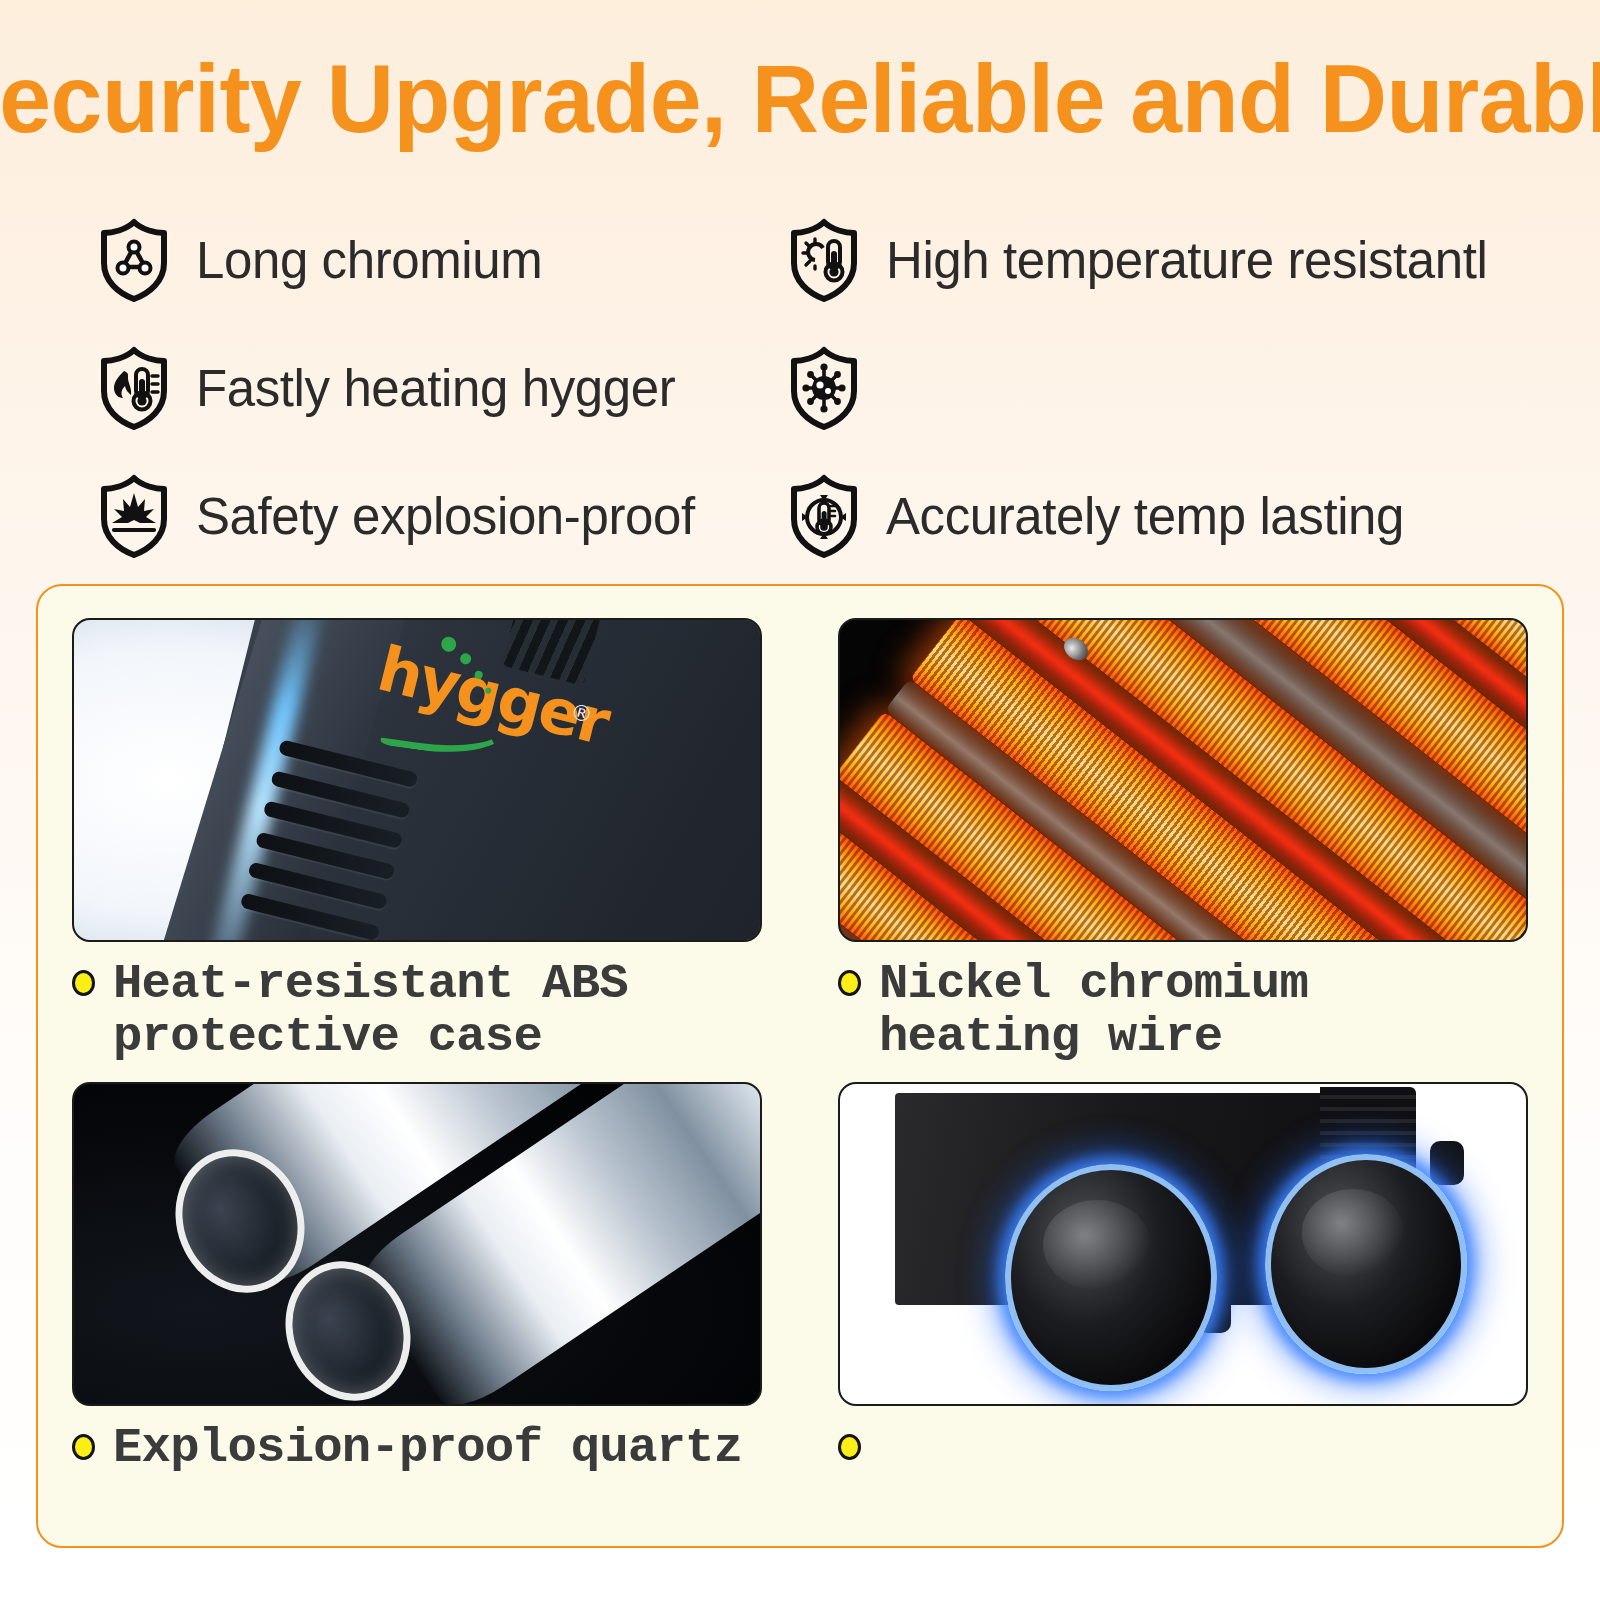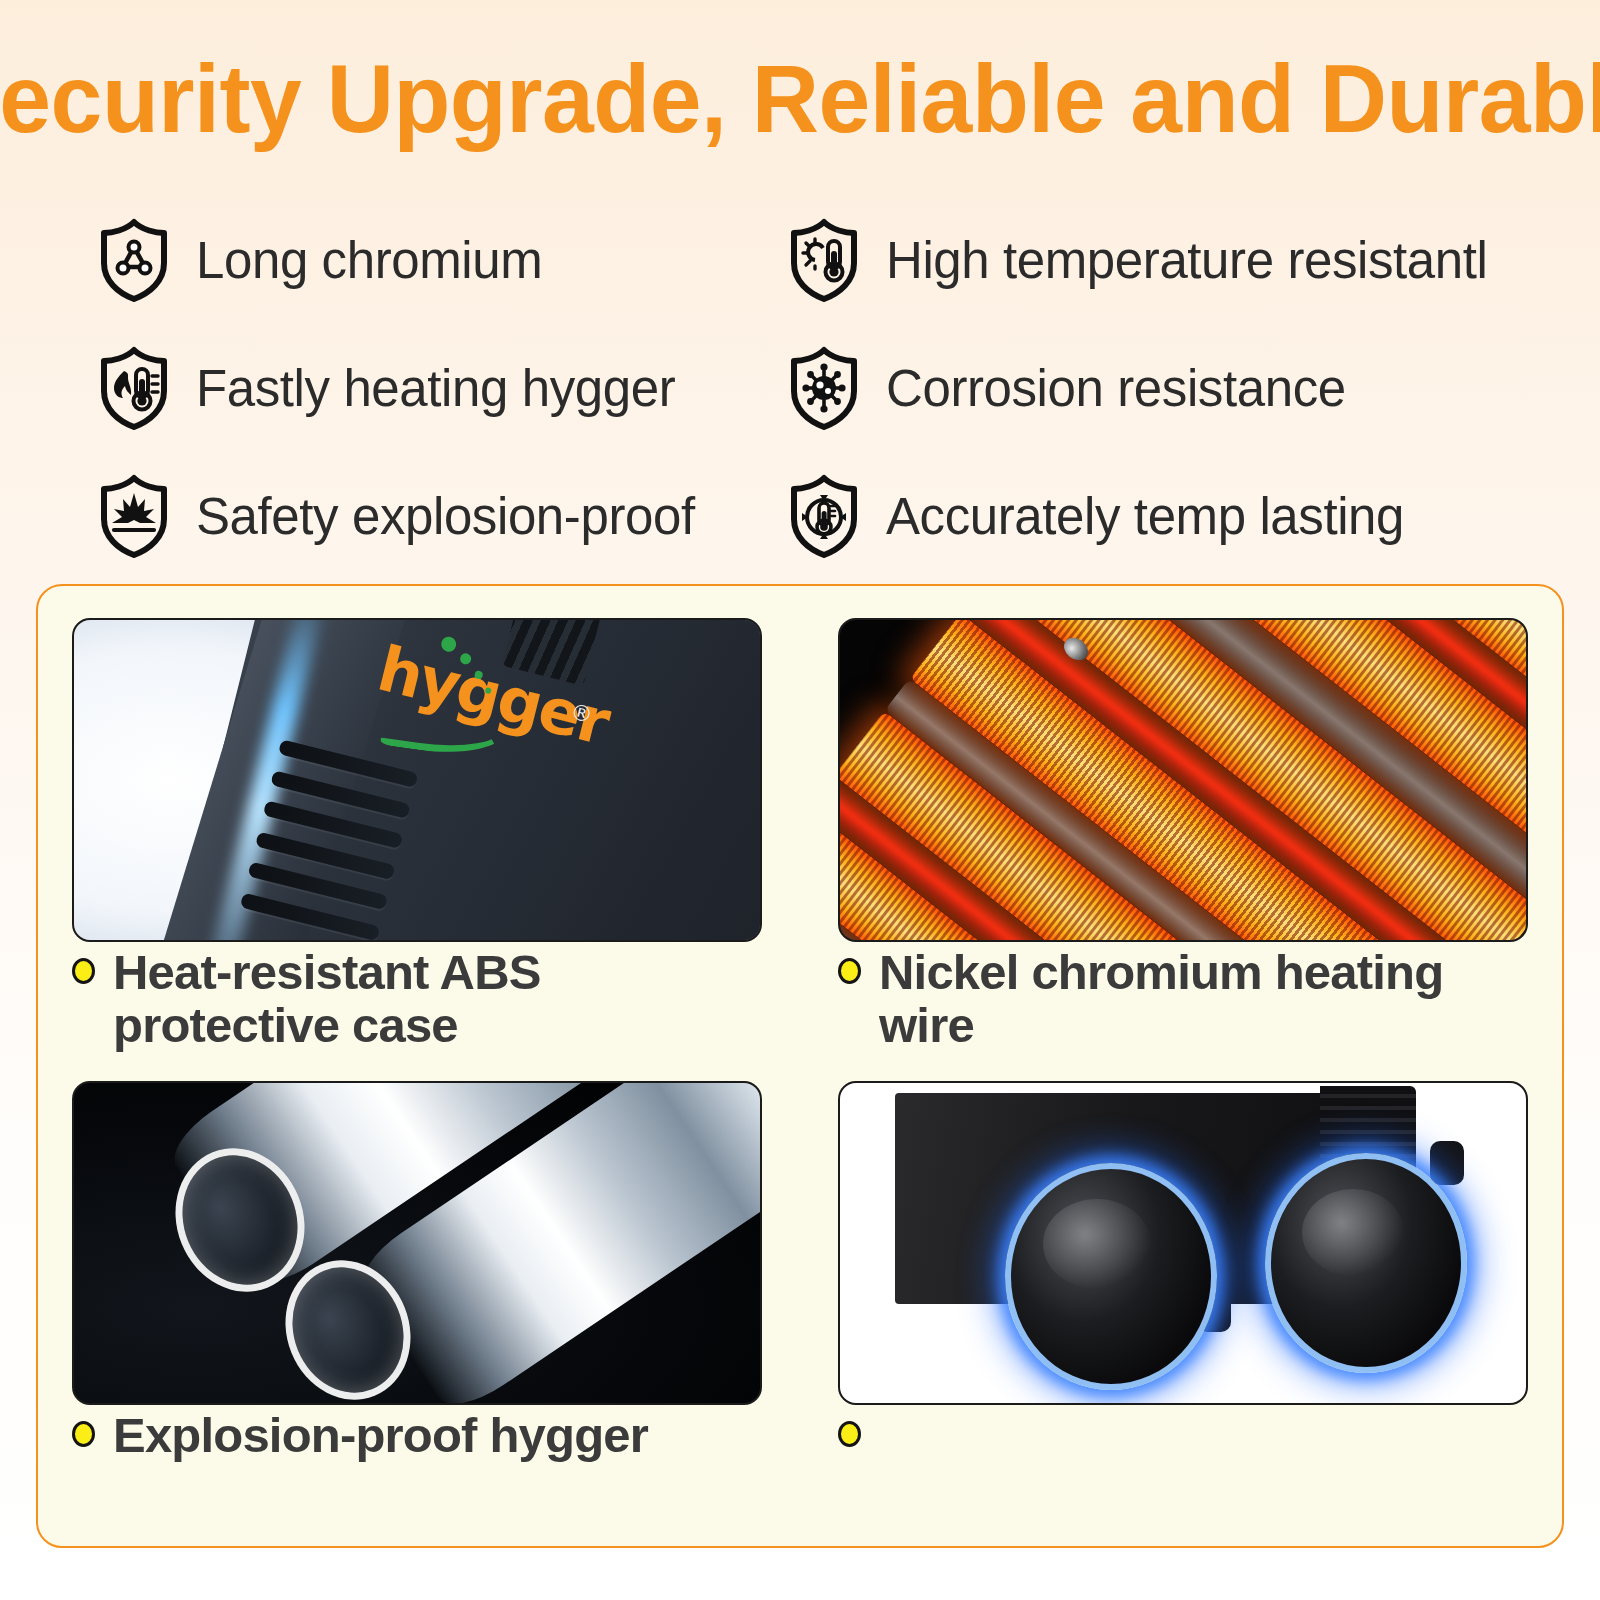--- a/index.html
+++ b/index.html
@@ -104,21 +104,22 @@
     height: 320px;
     border: 2px solid #1b1b1b;
     border-radius: 18px;
     overflow: hidden;
     background: #000;
   }
   .caption {
     display: flex;
     align-items: flex-start;
     gap: 18px;
-    padding-top: 4px;
+    padding-top: 16px;
+    font-family: Liberation Mono, monospace;
   }
   .bullet {
     flex: 0 0 auto;
     width: 23px;
     height: 26px;
     border-radius: 50%;
     background: #FAEE16;
     border: 3px solid #141414;
     margin-top: 12px;
     box-sizing: border-box;
@@ -440,21 +441,20 @@
             <circle cx="24.5" cy="29.5" r="3.4"></circle>
             <circle cx="51.5" cy="56.5" r="3.4"></circle>
             <circle cx="51.5" cy="29.5" r="3.4"></circle>
             <circle cx="24.5" cy="56.5" r="3.4"></circle>
           </g>
           <circle cx="38" cy="43" r="12" fill="#111"></circle>
           <circle cx="34" cy="40" r="3.6" fill="#fff"></circle>
           <circle cx="42" cy="46" r="3" fill="#fff"></circle>
         </svg>
       </span>
-      <span class="feature-label">Corrosion resistance</span>
     </div>
 
     <div class="feature">
       <span class="shield">
         <svg viewBox="0 0 76 86" width="76" height="86" aria-hidden="true">
           <path d="M38 5 C30 13 16 16 8 16 L8 46 C8 64 22 76 38 82 C54 76 68 64 68 46 L68 16 C60 16 46 13 38 5 Z" fill="none" stroke="#111" stroke-width="6" stroke-linejoin="round"></path>
           <path d="M38 20 L42 34 L49 26 L48 38 L58 36 L50 44 L60 50 L44 50 L38 47 L32 50 L16 50 L26 44 L18 36 L28 38 L27 26 L34 34 Z" fill="#111"></path>
           <line x1="18" y1="57" x2="58" y2="57" stroke="#111" stroke-width="4.2" stroke-linecap="round"></line>
         </svg>
       </span>
@@ -556,21 +556,21 @@
             <div class="qtube" style="left:28%;top:6%;width:78%;height:30%"></div>
 
             <div class="qtube" style="left:38%;top:40%;width:70%;height:30%"></div>
 
           </div>
           <div class="qring" style="left:15%;top:20%;width:112px;height:132px;transform:rotate(-22deg)"></div>
           <div class="qring" style="left:31%;top:55%;width:108px;height:128px;transform:rotate(-22deg)"></div>
         </div>
         <div class="caption">
           <span class="bullet"></span>
-          <span class="caption-text">Explosion-proof hygger</span>
+          <span class="caption-text">Explosion-proof quartz</span>
         </div>
       </div>
 
       <div class="card">
         <div class="photo p4">
           <div class="slab"></div>
           <div class="fins"></div>
           <div class="nub" style="left:52%;top:64%;"></div>
           <div class="nub" style="left:86%;top:18%;"></div>
           <div class="cup" style="left:24%;top:25%;width:200px;height:215px;"></div>

